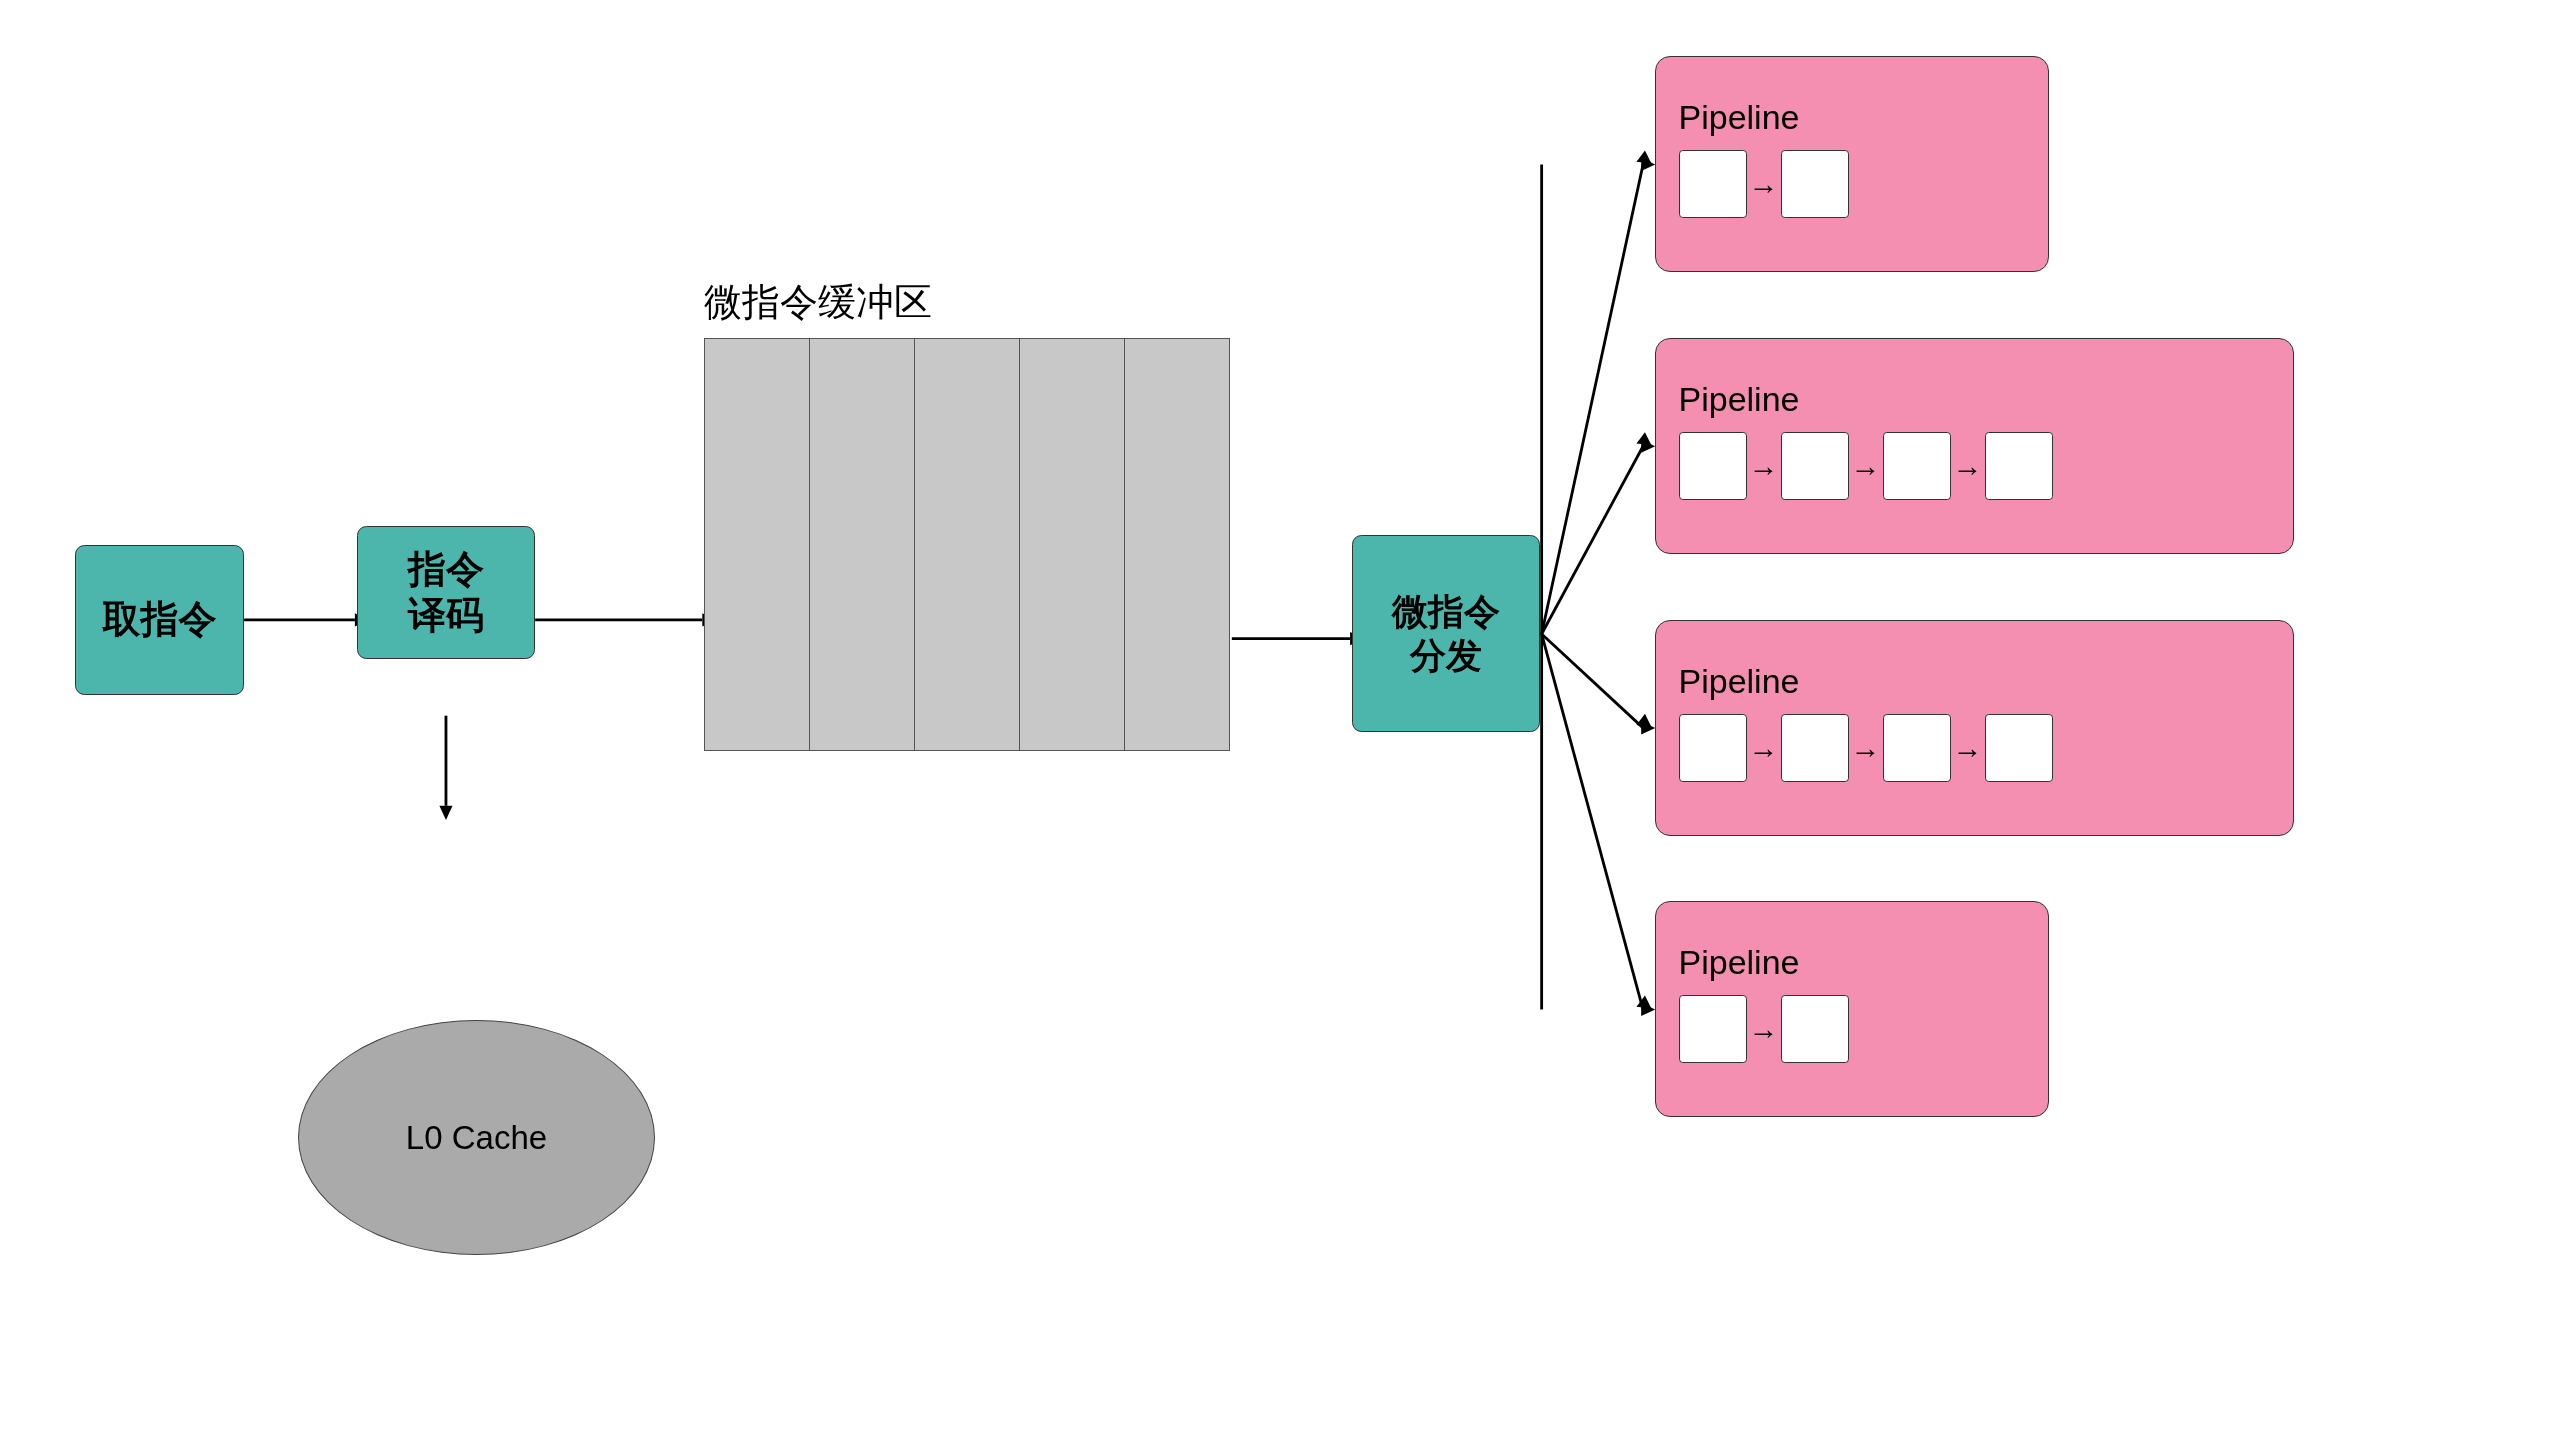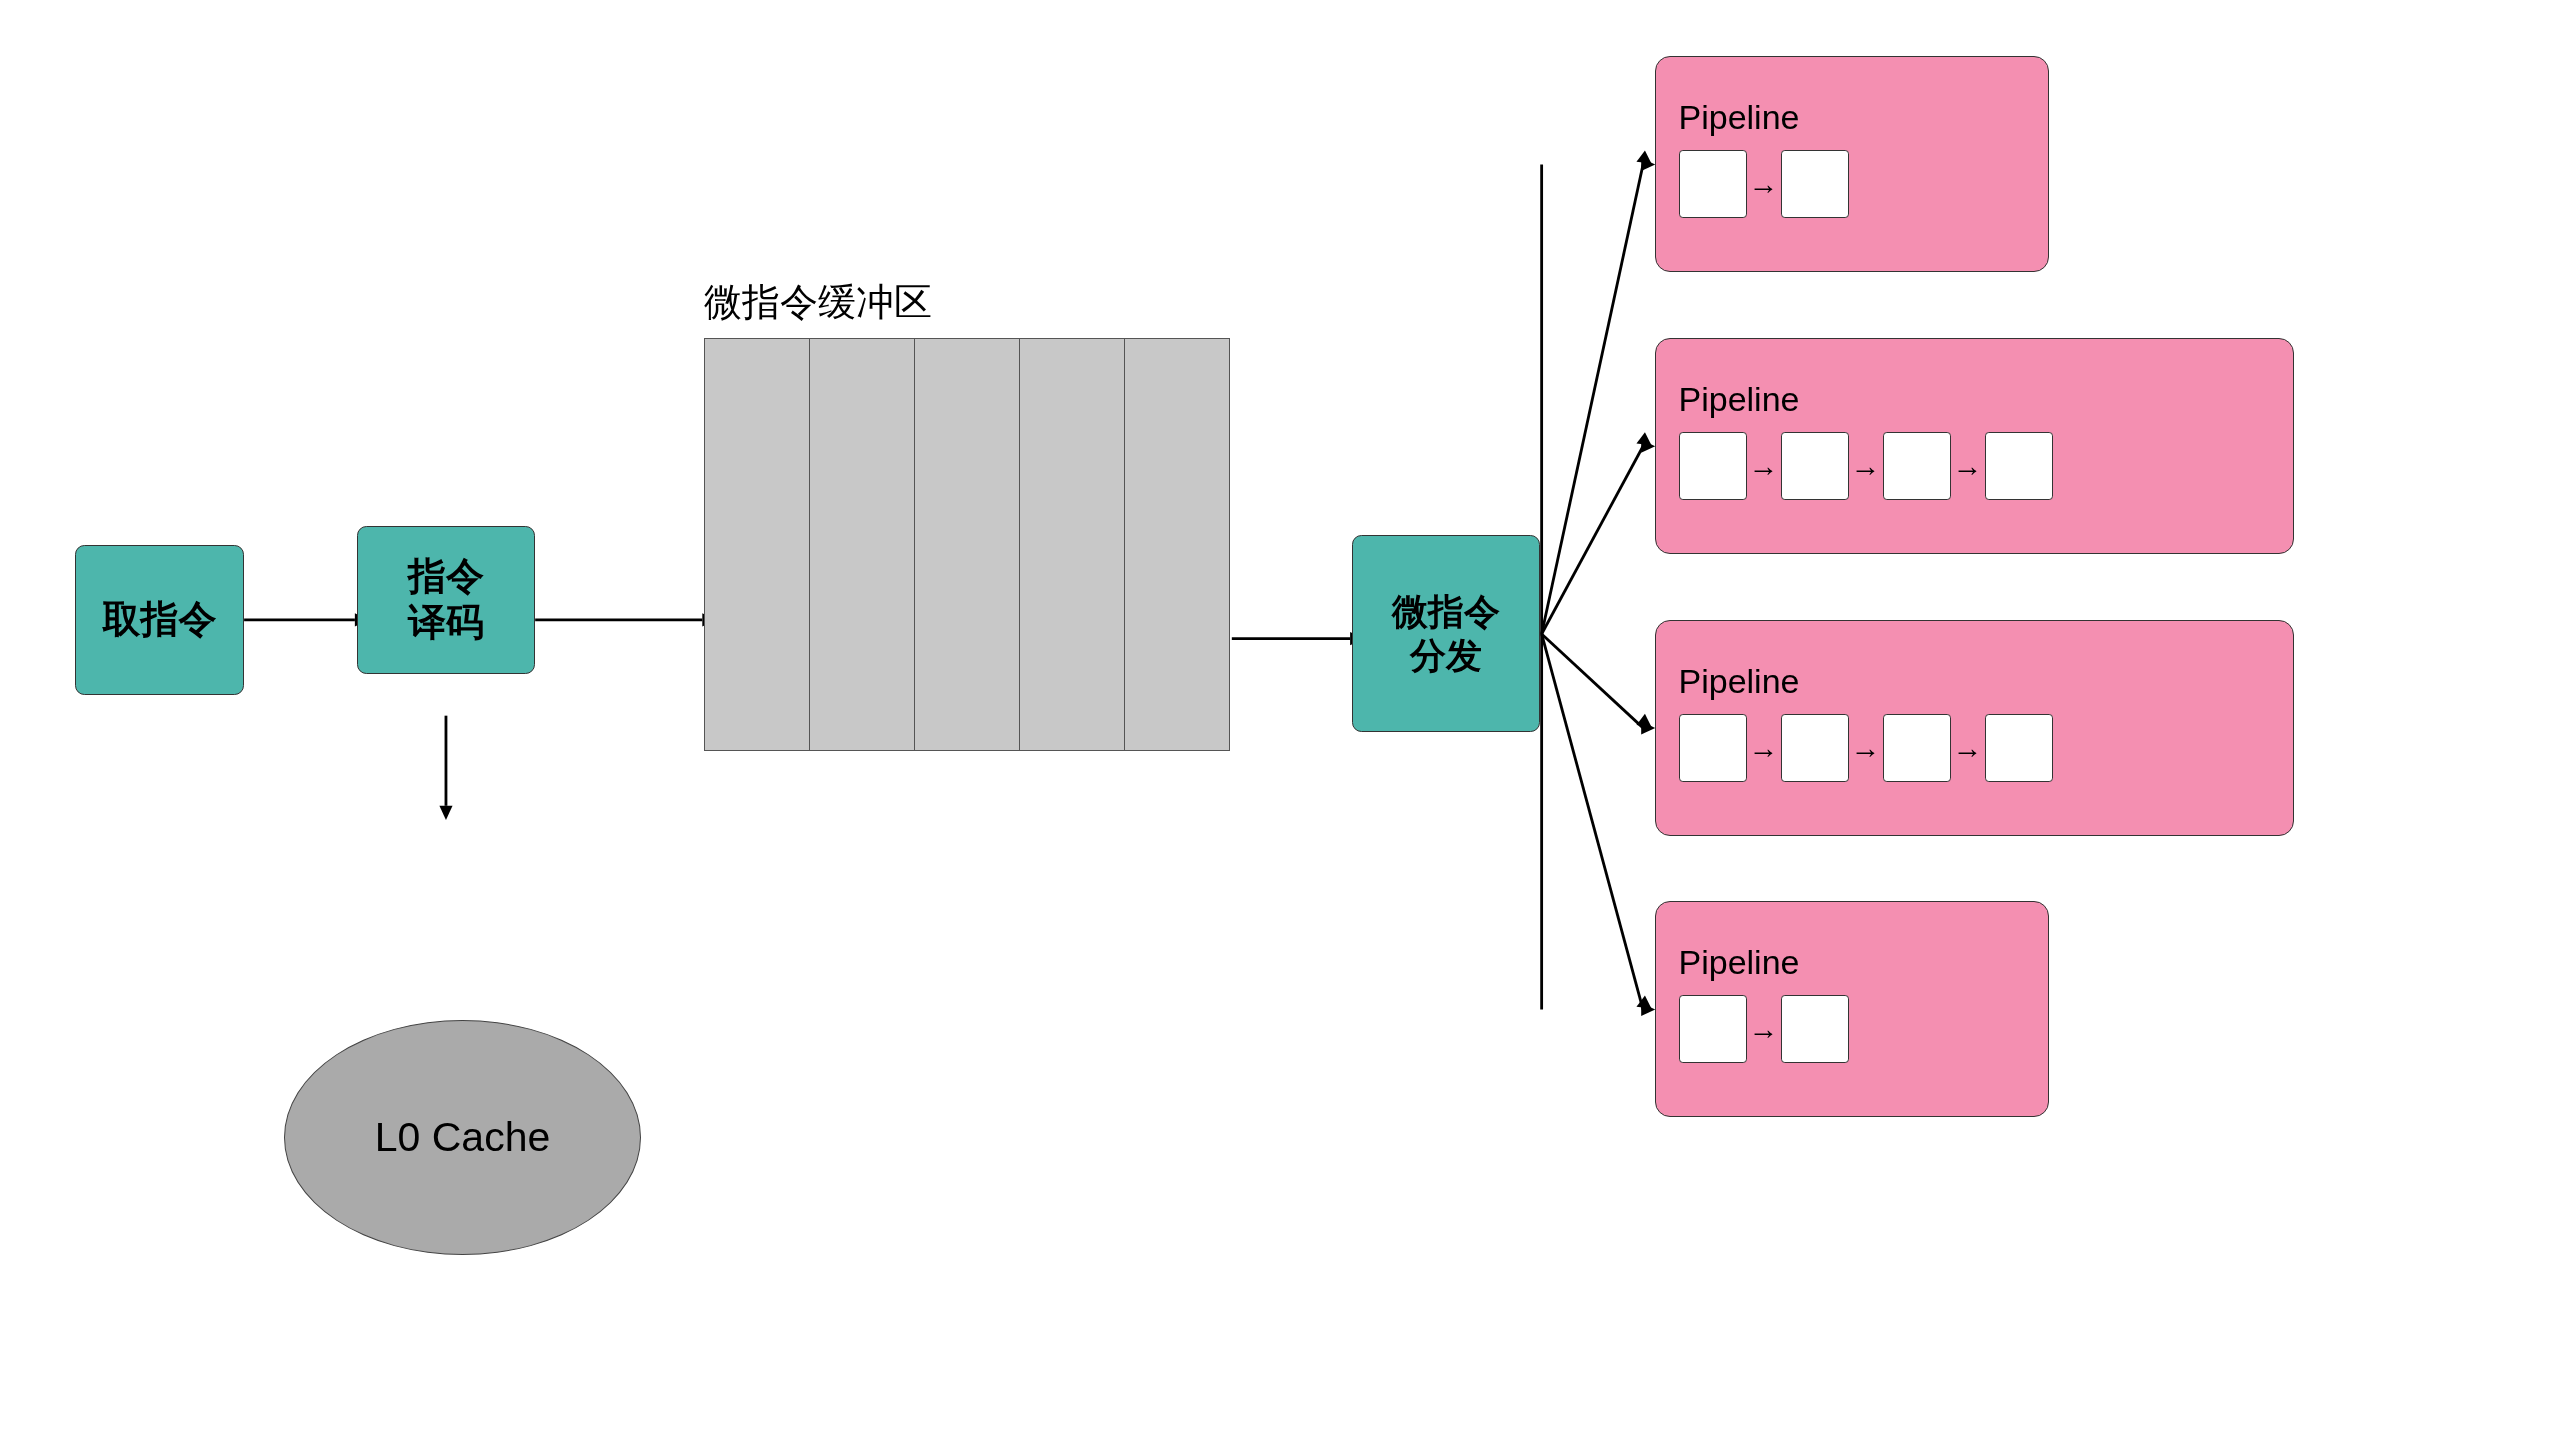--- a/index.html
+++ b/index.html
@@ -145,25 +145,25 @@
     <line x1="1642" y1="175" x2="1642" y2="1075" stroke="#000" stroke-width="3"></line>
 
     <polygon points="1748,168 1763,175 1748,182" fill="#000"></polygon>
     <polygon points="1748,468 1763,475 1748,482" fill="#000"></polygon>
     <polygon points="1748,768 1763,775 1748,782" fill="#000"></polygon>
     <polygon points="1748,1068 1763,1075 1748,1082" fill="#000"></polygon>
   </svg>
 
   <div class="node-teal" style="left:75px; top:545px; width:169px; height:150px; font-size:38px;">取指令</div>
 
-  <div class="node-teal" style="left:357px; top:526px; width:178px; height:148px; font-size:38px;">
+  <div class="node-teal" style="left:357px; top:526px; width:178px; height:133px; font-size:38px;">
     <span>指令<br>译码</span>
   </div>
 
-  <div class="node-oval" style="left:284px; top:1020px; width:357px; height:235px; font-size:41px;">
+  <div class="node-oval" style="left:298px; top:1020px; width:357px; height:235px; font-size:33px;">
     <span>L0 Cache</span>
   </div>
 
   <div class="label-text" style="left:704px; top:277px; font-size:38px;">
     <span>微指令缓冲区</span>
   </div>
 
   <div class="node-buffer" style="left:704px; top:338px; width:526px; height:413px;">
     <div class="buffer-col"></div>
     <div class="buffer-col"></div>

